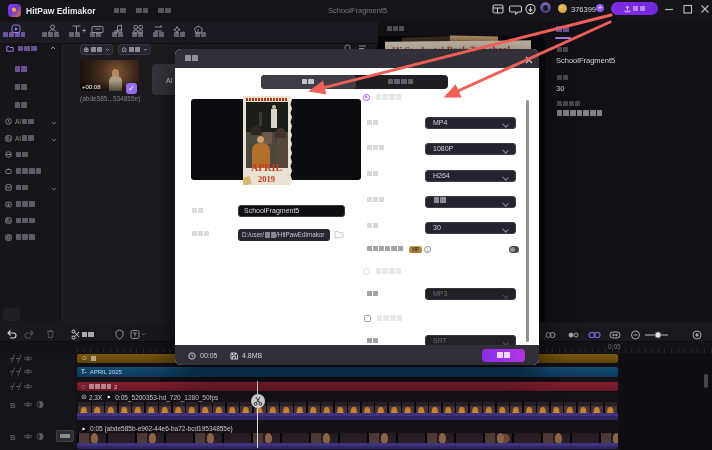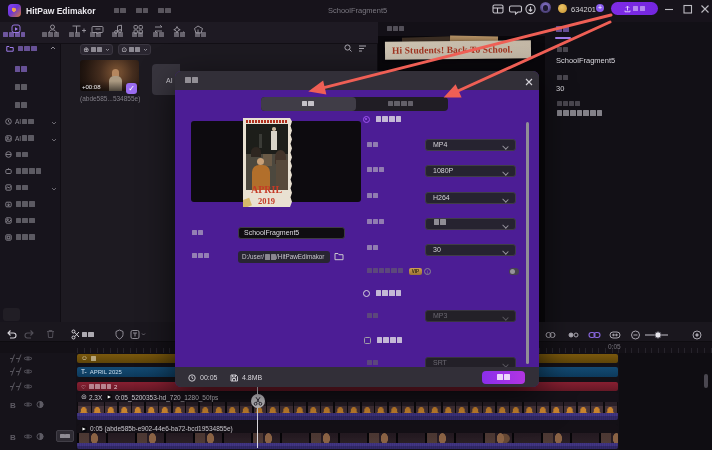--- a/index.html
+++ b/index.html
@@ -32,21 +32,21 @@
         <line x1="1" y1="6" x2="11" y2="6"></line>
         <line x1="5.5" y1="6" x2="5.5" y2="11"></line>
     <path d="M19 4h9a1.5 1.5 0 0 1 1.5 1.5v3a1.5 1.5 0 0 1-1.5 1.5h-2l-2.5 2v-2h-4.5a1.5 1.5 0 0 1-1.5-1.5v-3A1.5 1.5 0 0 1 19 4z"></path>
     <circle cx="38.5" cy="7" r="4.6"></circle>
         <path d="M38.5 4.8v4.2M36.8 7.5l1.7 1.7 1.7-1.7"></path>
   </svg>
   <div class="ab" style="left:540px;top:2px;width:11px;height:11px;border-radius:50%;background:radial-gradient(circle at 50% 40%,#7a68b8 0 30%,#4a3f75 70%,#3a3060 100%)">
     <div class="ab" style="left:3px;top:3px;width:5px;height:6px;border-radius:2.5px 2.5px 2px 2px;background:#1e1930"></div>
   </div>
   <div class="ab" style="left:558px;top:3.5px;width:9px;height:9px;border-radius:50%;background:radial-gradient(circle at 40% 35%,#ecc468,#c8922e)"></div>
-  <div class="ab" style="left:571px;top:4.5px;font-size:7.5px;color:#d7d5da">634201</div>
+  <div class="ab" style="left:571px;top:4.5px;font-size:7.5px;color:#d7d5da">376399</div>
   <div class="ab" style="left:596px;top:4px;width:8px;height:8px;border-radius:50%;background:#8a5cf0;color:#fff;font-size:7px;line-height:8px;text-align:center">+</div>
   <div class="ab row" style="left:611px;top:2px;width:47px;height:13px;border-radius:7px;background:linear-gradient(90deg,#7e2ce6,#7426df);justify-content:center;color:#dcc8fa">
     <svg width="7" height="8" viewBox="0 0 7 8" fill="none" stroke="#dcc8fa" stroke-width="1">
           <path d="M3.5 5.5V1.2M1.8 2.8L3.5 1.1l1.7 1.7M1 5.5v1.3h5V5.5"></path>
         </svg>
     <span style="font-size:6.5px;margin-left:2px"><i class="c"></i><i class="c"></i></span>
   </div>
   <svg class="ab" style="left:663px;top:3px" width="49" height="12" viewBox="0 0 49 12" fill="none" stroke="#bdbbc2" stroke-width="1.1">
     <line x1="2" y1="6.5" x2="10" y2="6.5"></line>
     <rect x="21" y="2.5" width="7.5" height="7.5"></rect>
@@ -461,21 +461,21 @@
           <circle cx="4.6" cy="9.8" r="1.4"></circle>
           <circle cx="9.4" cy="9.8" r="1.4"></circle>
           <path d="M5.5 8.7L9 3.2M8.5 8.7L5 3.2"></path>
         </svg>
   </div>
   <div class="ab" style="left:619px;top:31px;width:93px;height:97px;background:#0f0d12"></div>
 
   <div class="ab" style="left:704px;top:52px;width:4px;height:14px;border-radius:2px;background:#4a4750"></div>
 </div>
 
-<div class="ab" id="dialog" style="left:175px;top:71px;width:364px;height:316px;background:#4c1d95;border-radius:6px;box-shadow:0 10px 34px rgba(0,0,0,.65)">
+<div class="ab" id="dialog" style="left:175px;top:49px;width:364px;height:316px;background:#ffffff;border-radius:6px;box-shadow:0 10px 34px rgba(0,0,0,.65)">
   <div class="ab" style="left:0;top:0;width:364px;height:18.5px;background:#322f38;border-radius:6px 6px 0 0"></div>
   <div class="ab row" style="left:9px;top:6px;color:#d2d0d6;font-size:7.5px">
         <i class="c"></i>
         <i class="c"></i>
       </div>
   <svg class="ab" style="left:350px;top:7px" width="8" height="8" viewBox="0 0 8 8" stroke="#d5d3d9" stroke-width="1.1">
         <path d="M1 1l6 6M7 1l-6 6"></path>
       </svg>
 
   <div class="ab" style="left:86px;top:26px;width:187px;height:14px;border-radius:4px;background:#201d24">

